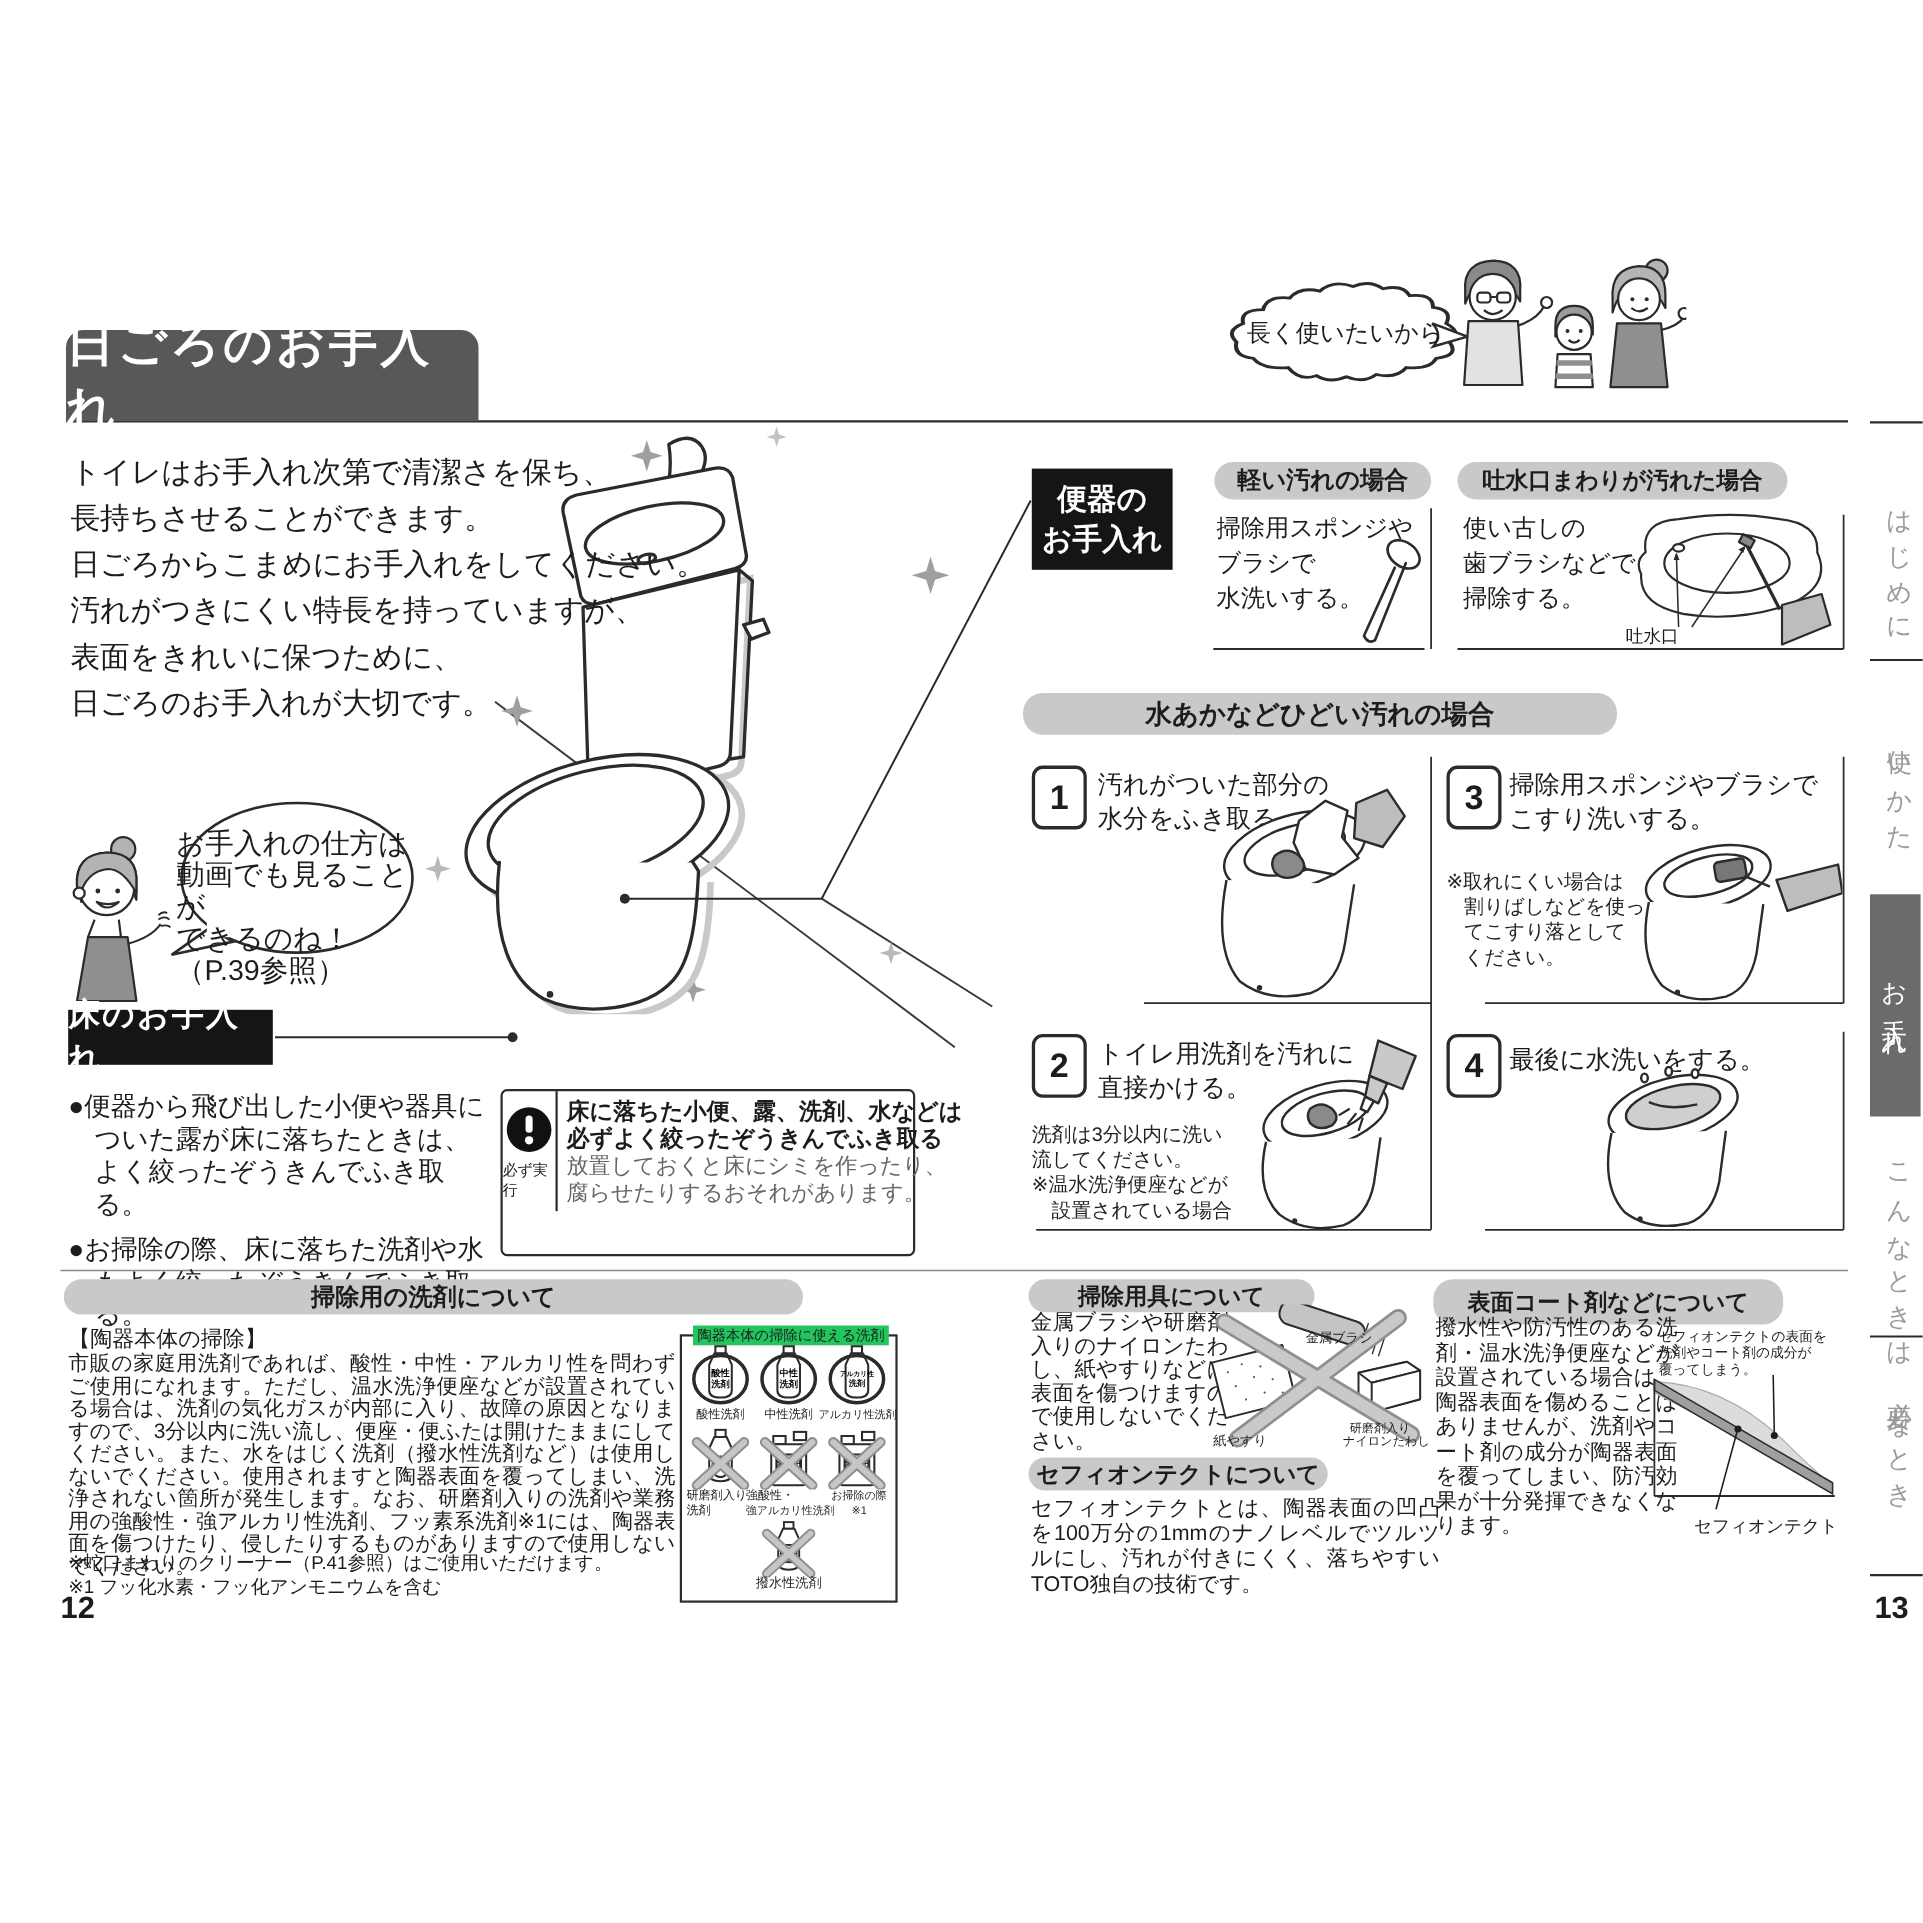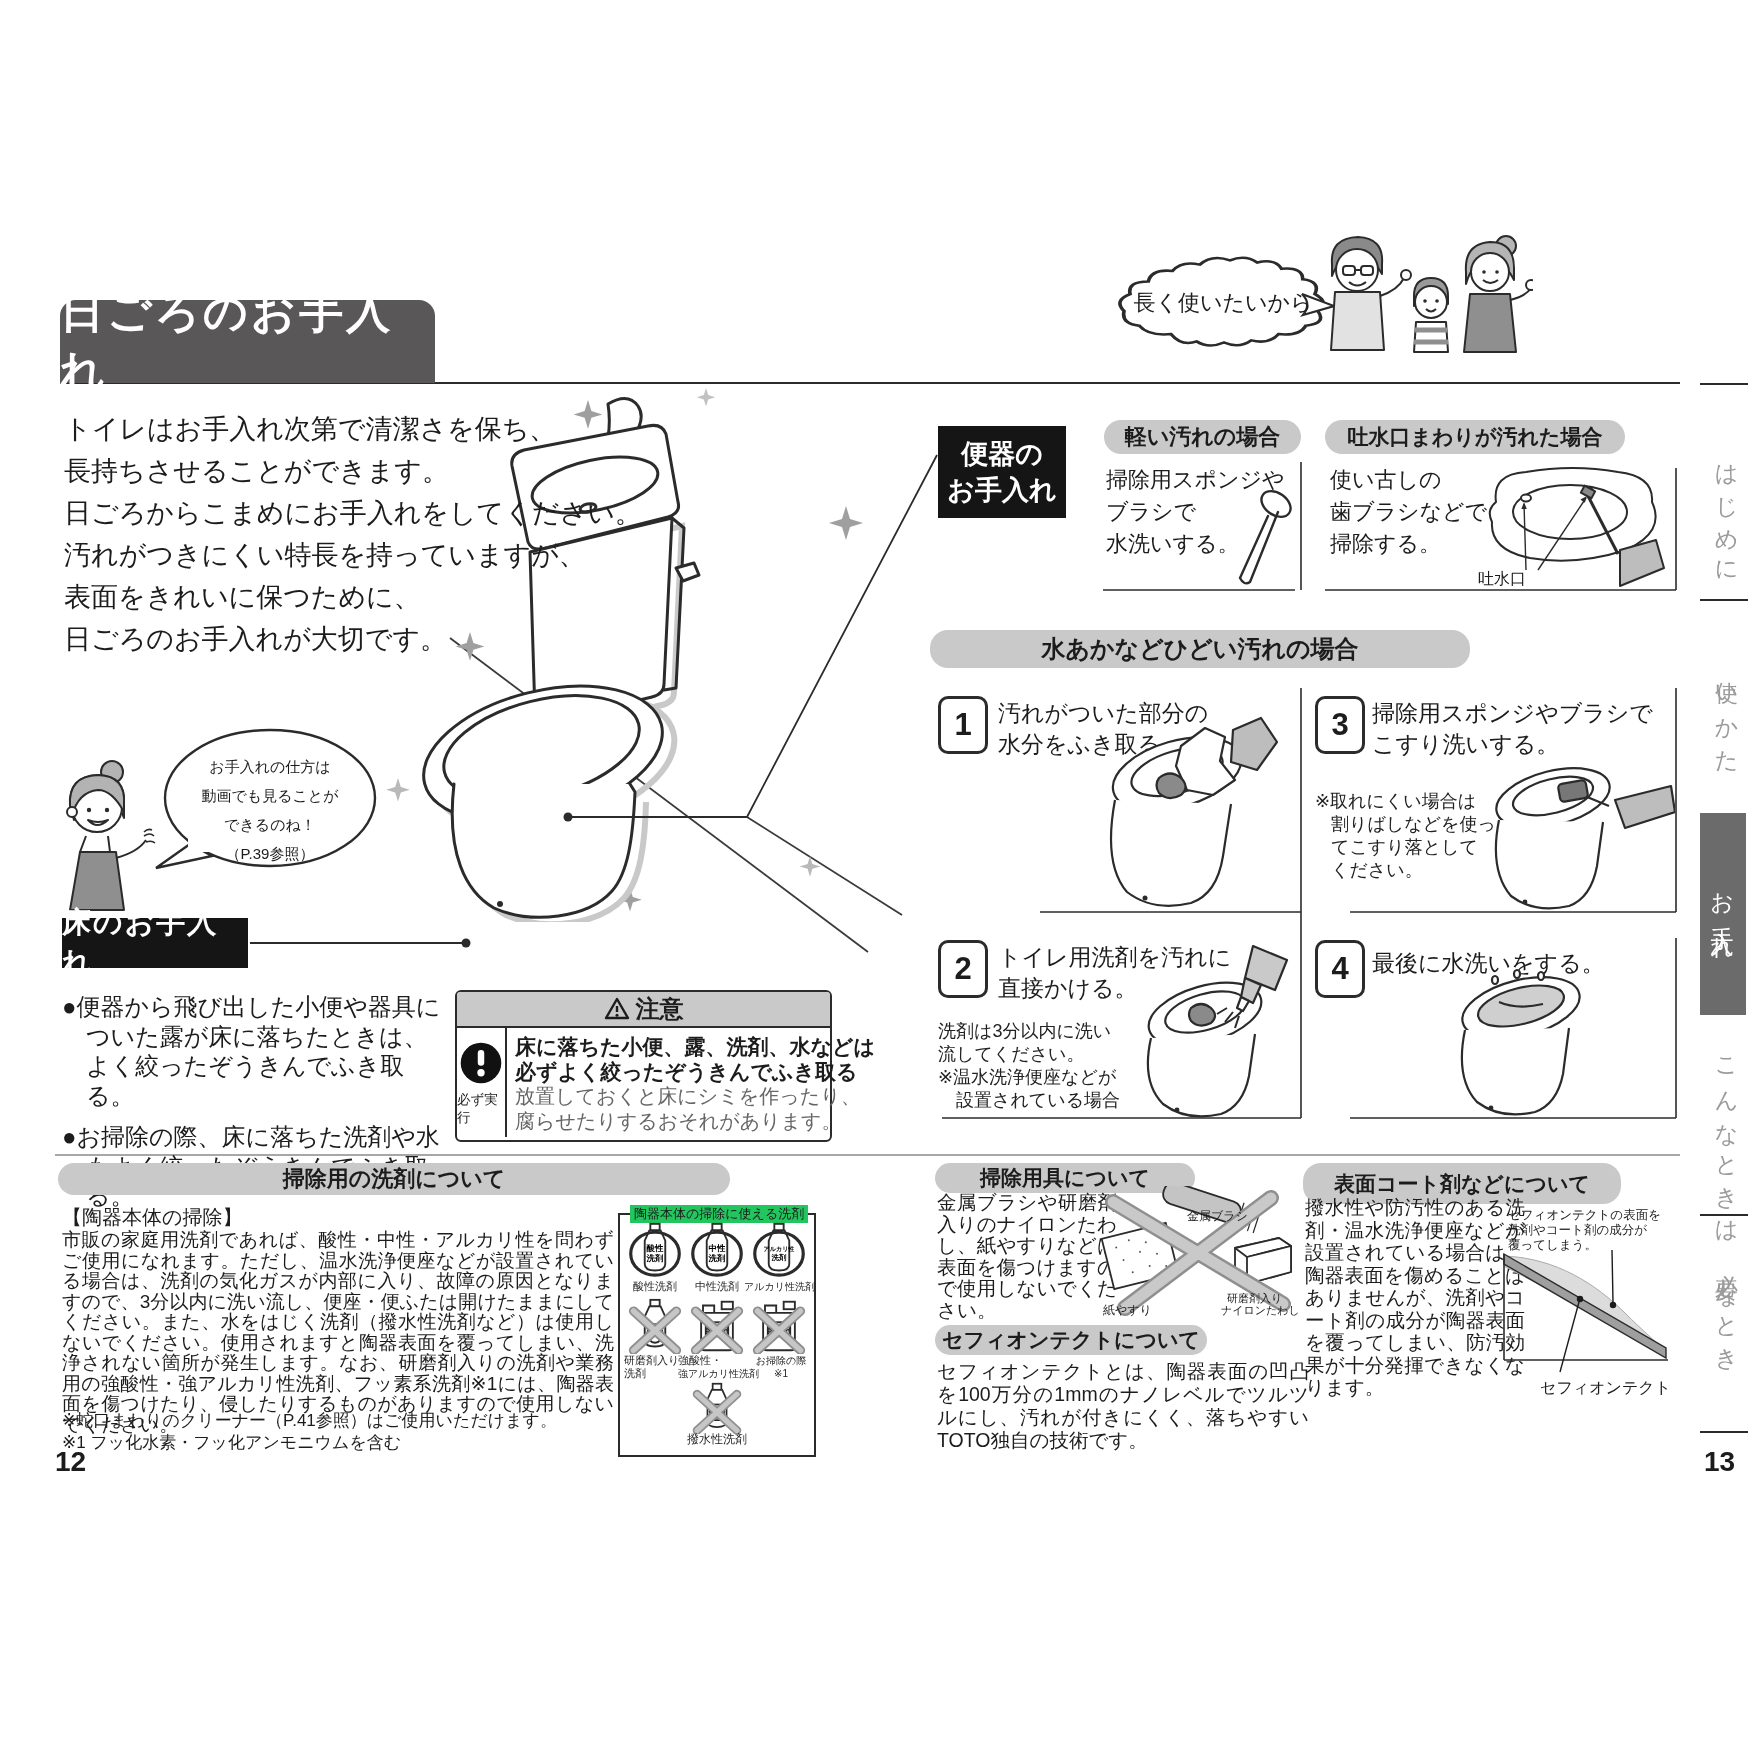--- a/index.html
+++ b/index.html
@@ -19,21 +19,21 @@
   .numbox{width:44px;height:52px;border:3px solid #2b2b2b;border-radius:10px;
           display:flex;align-items:center;justify-content:center;
           font-size:31px;font-weight:bold;background:#fff;}
   .stepline{font-size:23px;line-height:31px;white-space:nowrap;}
   .note{font-size:18px;line-height:23px;color:#222;white-space:nowrap;}
   .vtab{writing-mode:vertical-rl;color:#9b9b9b;font-size:23px;
         letter-spacing:6px;white-space:nowrap;}
   .vtab-active{background:#6b6b6b;color:#fff;display:flex;align-items:center;
                justify-content:center;writing-mode:vertical-rl;font-size:23px;
                letter-spacing:6px;}
-  .bubbletext{font-size:15px;line-height:29px;text-align:center;}
+  .bubbletext{font-size:26px;line-height:29px;text-align:left;}
   .cautionbox{border:2.5px solid #2b2b2b;border-radius:6px;background:#fff;}
   .cautionhead{background:#c9c9c9;height:34px;display:flex;align-items:center;
                justify-content:center;font-weight:bold;font-size:24px;gap:6px;
                border-bottom:2px solid #2b2b2b;border-radius:3px 3px 0 0;}
   .pagenum{font-weight:bold;font-size:28px;}
   .bodywrap{font-size:19px;line-height:20.5px;text-align:justify;}
   .fieldset{border:2px solid #2b2b2b;background:#fff;}
   .legend{background:#22c55e;font-size:13px;font-weight:normal;white-space:nowrap;padding:0 4px;}
   .iconlabel{font-size:11px;line-height:13px;text-align:center;white-space:nowrap;}
 </style>
@@ -196,28 +196,20 @@
 
 <div class="abs blackbox" style="left:62px;top:918px;width:186px;height:50px;font-size:29px;letter-spacing:2px;">
   <span>床のお手入れ</span>
 </div>
 <div class="abs bullets" style="left:62px;top:992px;">
   <div class="bullet">●便器から飛び出した小便や器具についた露が床に落ちたときは、よく絞ったぞうきんでふき取る。</div>
   <div class="bullet">●お掃除の際、床に落ちた洗剤や水もよく絞ったぞうきんでふき取る。</div>
 </div>
 
 <div class="abs cautionbox" style="left:455px;top:990px;width:373px;height:148px;">
-  <div class="cautionhead">
-    <svg width="26" height="24" viewBox="0 0 26 24">
-      <path d="M13,2 L24,21 H2 Z" fill="none" stroke="#1c1c1c" stroke-width="2.4" stroke-linejoin="round"></path>
-      <line x1="13" y1="9" x2="13" y2="15" stroke="#1c1c1c" stroke-width="2.4"></line>
-      <circle cx="13" cy="18.2" r="1.5" fill="#1c1c1c"></circle>
-    </svg>
-    <span>注意</span>
-  </div>
   <div style="display:flex;height:109px;">
     <div style="width:76px;border-right:2px solid #2b2b2b;display:flex;flex-direction:column;align-items:center;justify-content:center;gap:4px;">
       <svg width="48" height="48" viewBox="0 0 52 52">
         <circle cx="26" cy="26" r="22" fill="#111"></circle>
         <rect x="22.5" y="12" width="7" height="17" rx="3.5" fill="#fff"></rect>
         <circle cx="26" cy="36.5" r="4" fill="#fff"></circle>
       </svg>
       <div style="font-size:13.5px;">必ず実行</div>
     </div>
     <div style="padding:6px 8px;">

